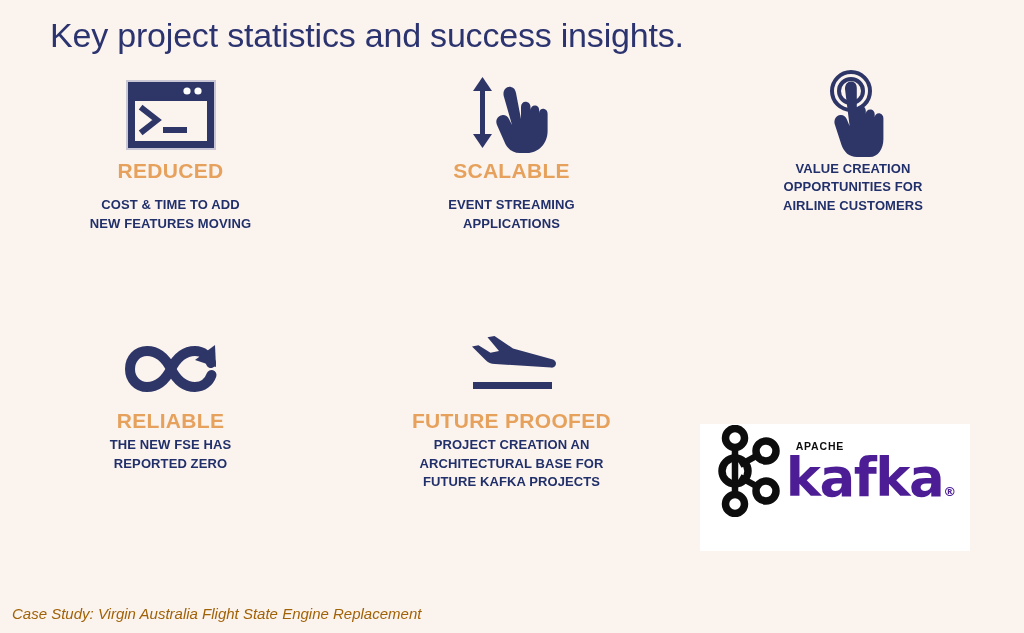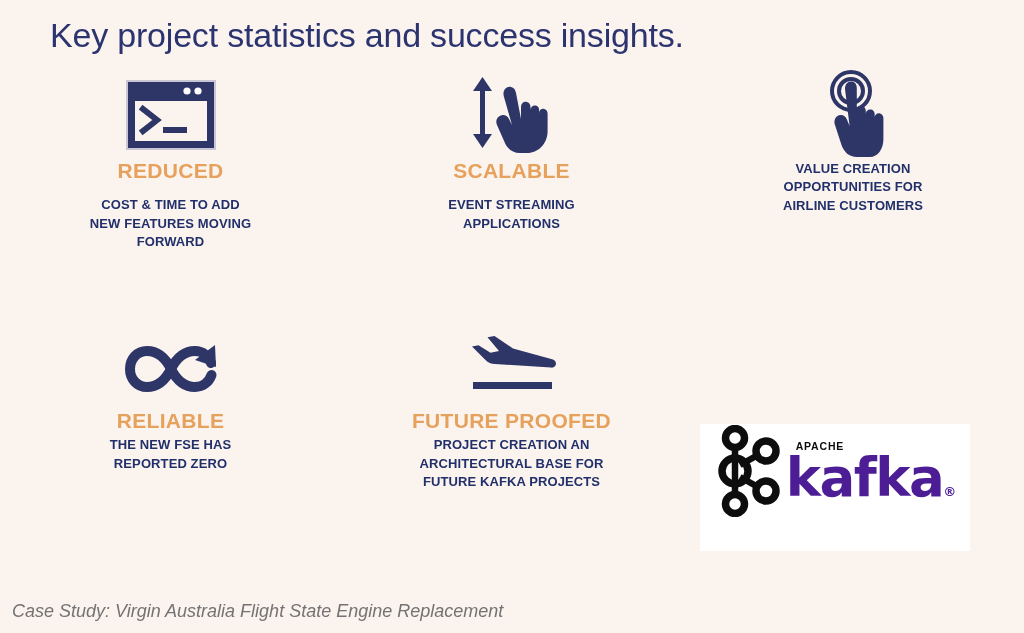--- a/index.html
+++ b/index.html
@@ -131,23 +131,23 @@
     font-size: 13px;
     vertical-align: baseline;
     letter-spacing: 0;
   }
 
   
   .footer {
     position: absolute;
     left: 12px;
     bottom: 11px;
-    font-size: 18px;
+    font-size: 15px;
     font-style: italic;
-    color: #737373;
+    color: #a16207;
     font-family: "Liberation Sans", sans-serif;
     white-space: nowrap;
   }
 </style>
 </head>
 <body>
 
 <div class="slide">
 
   <div class="title">Key project statistics and success insights.</div>
@@ -164,21 +164,20 @@
           <circle cx="84" cy="12" r="3.6" fill="#ffffff" opacity="0"></circle>
           <circle cx="50" cy="12" r="3.6" fill="#ffffff" opacity="0"></circle>
           <path d="M18 30 L32 41 L18 52" fill="none" stroke="#2e3668" stroke-width="6" stroke-linecap="square" stroke-linejoin="miter"></path>
           <rect x="38" y="48" width="24" height="6" fill="#2e3668"></rect>
         </svg>
       </div>
       <div class="stat-heading">REDUCED</div>
       <div class="stat-body">
         <div>COST &amp; TIME TO ADD</div>
         <div>NEW FEATURES MOVING</div>
-        <div>FORWARD</div>
       </div>
     </div>
 
     <div class="cell">
       <div class="icon-wrap">
         <svg width="92" height="80" viewBox="0 0 92 80" aria-hidden="true">
 
           <g fill="#2e3668">
             <rect x="14" y="10" width="5" height="55"></rect>
             <path d="M16.5 2 L26 16 L7 16 Z"></path>

